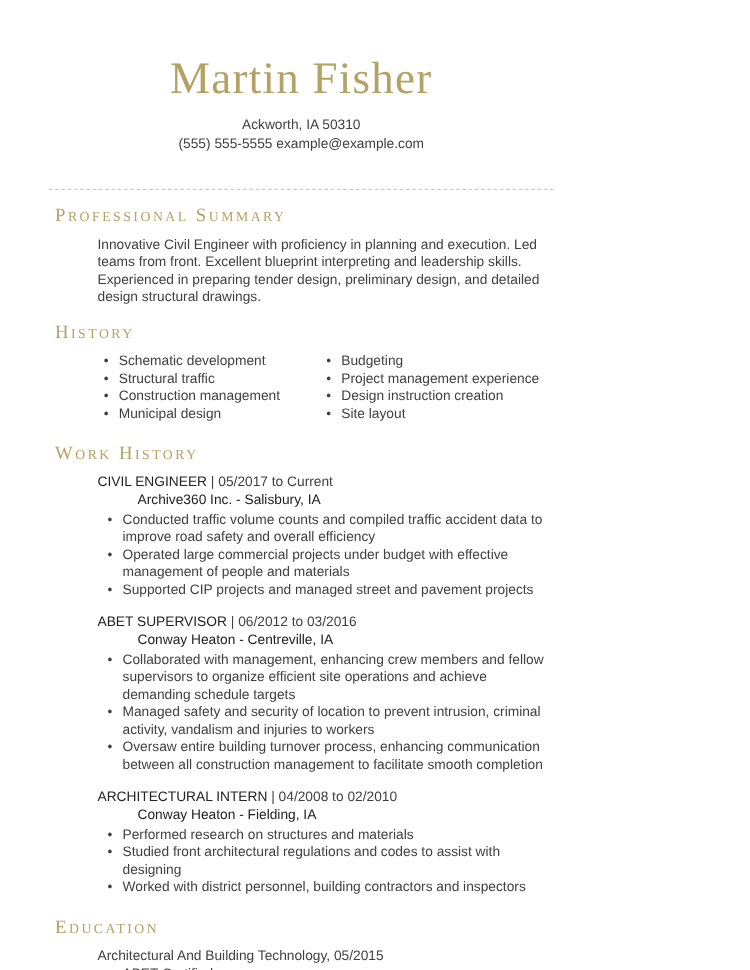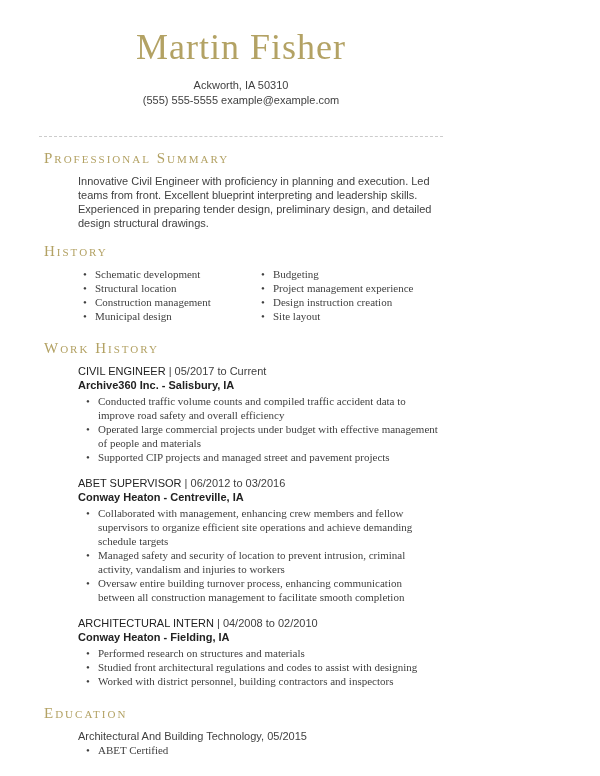--- a/index.html
+++ b/index.html
@@ -1,20 +1,20 @@
 <!DOCTYPE html>
 <html style="--accent: #b3a264; --body_text: #3f3f3f; --bold_text: #222222; --divider: #cccccc;"><head>
 <meta charset="utf-8">
 <style>
   html, body { margin: 0; padding: 0; background: #ffffff; }
   .page {
     width: 482px;
     height: 776px;
     box-sizing: border-box;
-    padding: 0 44px;
+    padding: 15px 44px;
     overflow: hidden;
     background: #ffffff;
     font-family: "Liberation Sans", sans-serif;
     font-size: 11px;
     line-height: 14px;
     color: var(--body_text, #3f3f3f);
   }
   .name {
     font-family: "Liberation Serif", serif;
     font-weight: 400;
@@ -38,26 +38,26 @@
     font-weight: 500;
     font-size: 15px;
     line-height: 16px;
     letter-spacing: 2px;
     color: var(--accent, #b3a264);
     margin: 13px 0 8px 0;
   }
   .body-text { margin: 0 0 0 34px; }
   .skills-cols { display: flex; margin-left: 38px; }
   .skills-col { width: 226px; margin: 0; }
-  .bullets { list-style: none; margin: 0; padding: 0; font-family: Liberation Serif, serif; }
+  .bullets { list-style: none; margin: 0; padding: 0; }
   .bullets li { position: relative; padding-left: 13px; }
   .bullets li::before { content: "\2022"; position: absolute; left: 1px; }
   .job { margin: 0 0 12px 34px; }
   .bold { font-weight: normal; color: var(--bold_text, #222222); }
-  .company { font-weight: bold; color: var(--bold_text, #222222); margin-bottom: 2px; }
+  .company { font-weight: normal; color: var(--bold_text, #222222); margin-bottom: 2px; margin-left: 32px; }
   .job-bullets { margin-left: 7px; margin-top: 2px; }
   .edu { margin-left: 34px; }
   .cert-list { margin-left: 41px; margin-bottom: 0; }
   .work-section .sec-heading,
   .edu-section .sec-heading,
   .cert-section .sec-heading { margin-top: 17px; }
 </style>
 </head>
 <body>
 
@@ -76,21 +76,21 @@
   <section class="summary-section">
     <h2 class="sec-heading">Professional Summary</h2>
     <p class="body-text">Innovative Civil Engineer with proficiency in planning and execution. Led teams from front. Excellent blueprint interpreting and leadership skills. Experienced in preparing tender design, preliminary design, and detailed design structural drawings.</p>
   </section>
 
   <section class="skills-section">
     <h2 class="sec-heading">History</h2>
     <div class="skills-cols">
       <ul class="bullets skills-col">
         <li>Schematic development</li>
-        <li>Structural location</li>
+        <li>Structural traffic</li>
         <li>Construction management</li>
         <li>Municipal design</li>
       </ul>
       <ul class="bullets skills-col">
         <li>Budgeting</li>
         <li>Project management experience</li>
         <li>Design instruction creation</li>
         <li>Site layout</li>
       </ul>
     </div>

